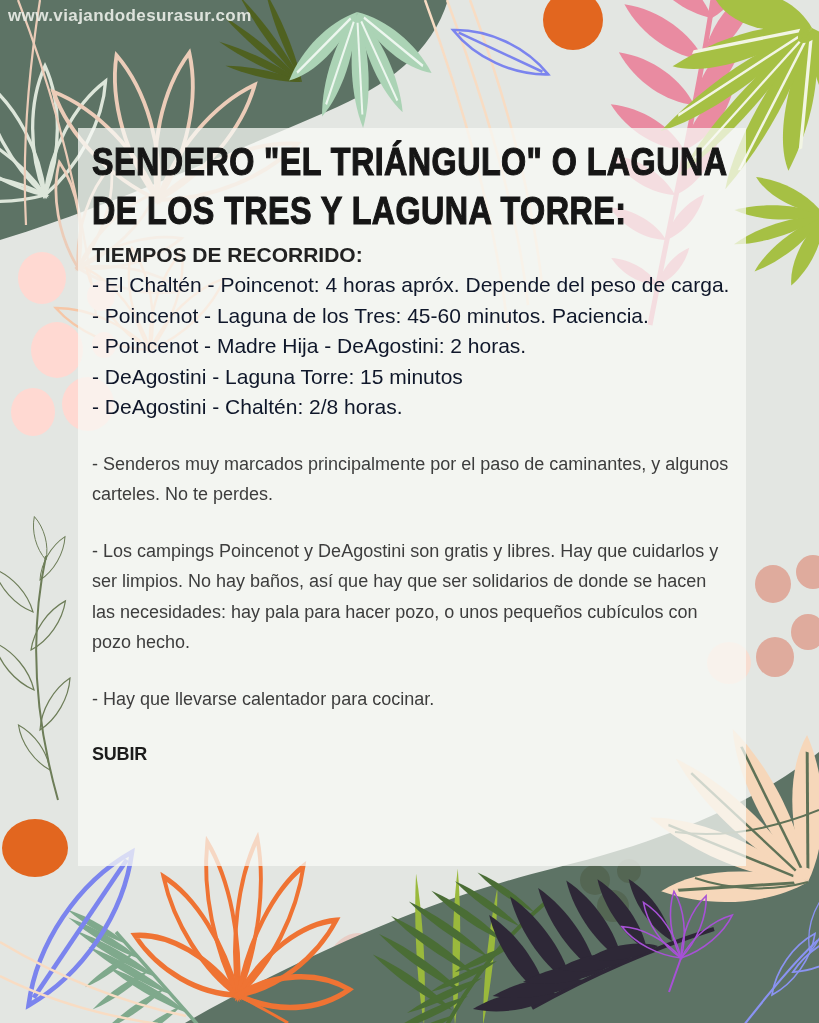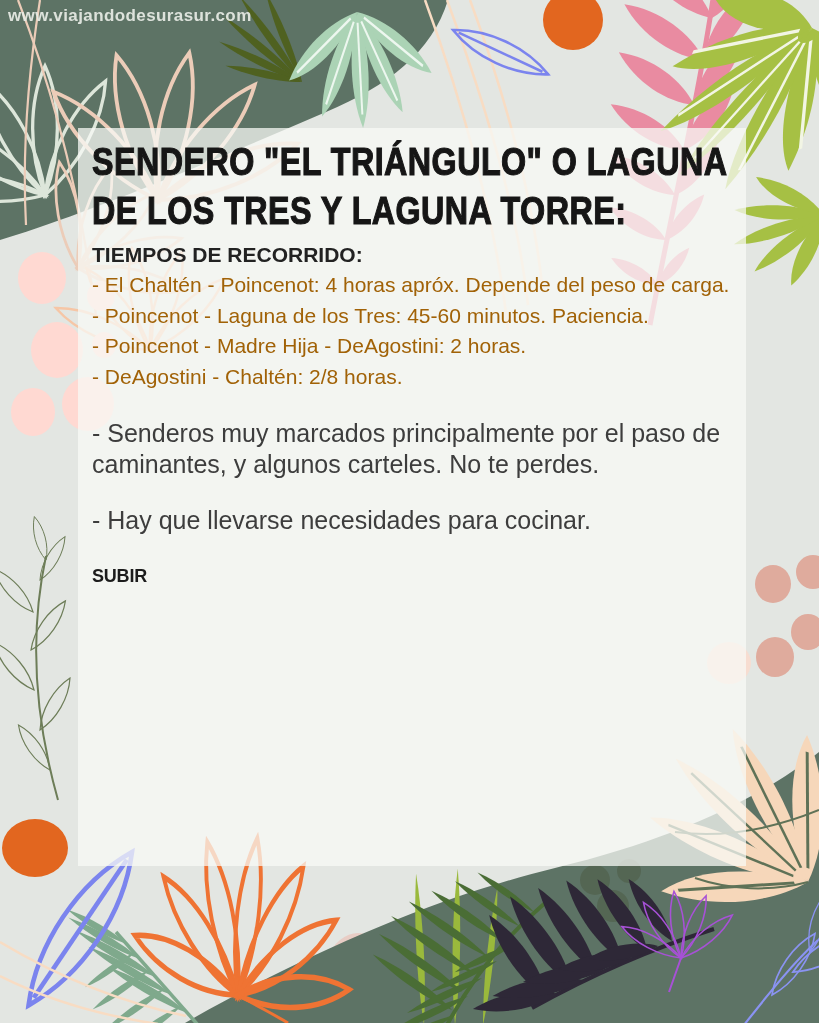--- a/index.html
+++ b/index.html
@@ -7,22 +7,22 @@
         background:#e3e6e2;font-family:"Liberation Sans",sans-serif;}
   .decor{position:absolute;left:0;top:0;width:819px;height:1023px;}
   .panel{position:absolute;left:78px;top:128px;width:668px;height:738px;
          background:rgba(248,249,246,0.74);box-sizing:border-box;
          padding:10px 14px 0 14px;}
   .title-wrap{transform:scaleX(0.85);transform-origin:0 0;width:780px;
               font-weight:bold;font-size:38px;line-height:1.28;color:#161616;
               letter-spacing:0.5px;-webkit-text-stroke:1.1px #161616;}
   .title-wrap span{display:block;}
   .heading{margin-top:8px;font-weight:bold;font-size:21px;color:#222;}
-  .times p{margin:0;font-size:21px;line-height:30.5px;color:#a16207;}
-  .note{margin:26px 0 0 0;font-size:25px;line-height:30.5px;color:#3d3d3d;}
+  .times p{margin:0;font-size:21px;line-height:30.5px;color:#0f172a;}
+  .note{margin:26px 0 0 0;font-size:18px;line-height:30.5px;color:#3d3d3d;}
   .times{margin-top:3px;}
   .warn{margin-top:26px;font-weight:bold;font-size:18px;line-height:28px;
         color:#1c1c1c;letter-spacing:-0.2px;}
   .warn span{display:block;white-space:nowrap;}
   .watermark{position:absolute;left:8px;top:6px;font-weight:bold;font-size:17px;
              color:#e8ece6;letter-spacing:0.4px;opacity:0.92;}
 </style>
 </head>
 <body>
 
@@ -291,25 +291,27 @@
       <span>SENDERO "EL TRIÁNGULO" O LAGUNA</span>
       <span>DE LOS TRES Y LAGUNA TORRE:</span>
     </div>
 
     <div class="heading">TIEMPOS DE RECORRIDO:</div>
 
     <div class="times">
       <p>- El Chaltén - Poincenot: 4 horas apróx. Depende del peso de carga.</p>
       <p>- Poincenot - Laguna de los Tres: 45-60 minutos. Paciencia.</p>
       <p>- Poincenot - Madre Hija - DeAgostini: 2 horas.</p>
+      <p>- DeAgostini - Laguna Torre: 15 minutos</p>
       <p>- DeAgostini - Chaltén: 2/8 horas.</p>
     </div>
 
     <p class="note">- Senderos muy marcados principalmente por el paso de caminantes, y algunos carteles. No te perdes.</p>
-    <p class="note">- Hay que llevarse necesidades para cocinar.</p>
+    <p class="note">- Los campings Poincenot y DeAgostini son gratis y libres. Hay que cuidarlos y ser limpios. No hay baños, así que hay que ser solidarios de donde se hacen las necesidades: hay pala para hacer pozo, o unos pequeños cubículos con pozo hecho.</p>
+    <p class="note">- Hay que llevarse calentador para cocinar.</p>
 
     <div class="warn">
       <span>SUBIR</span>
     </div>
   </div>
 
   <div class="watermark">www.viajandodesurasur.com</div>
 </div>
 
 </body></html>

